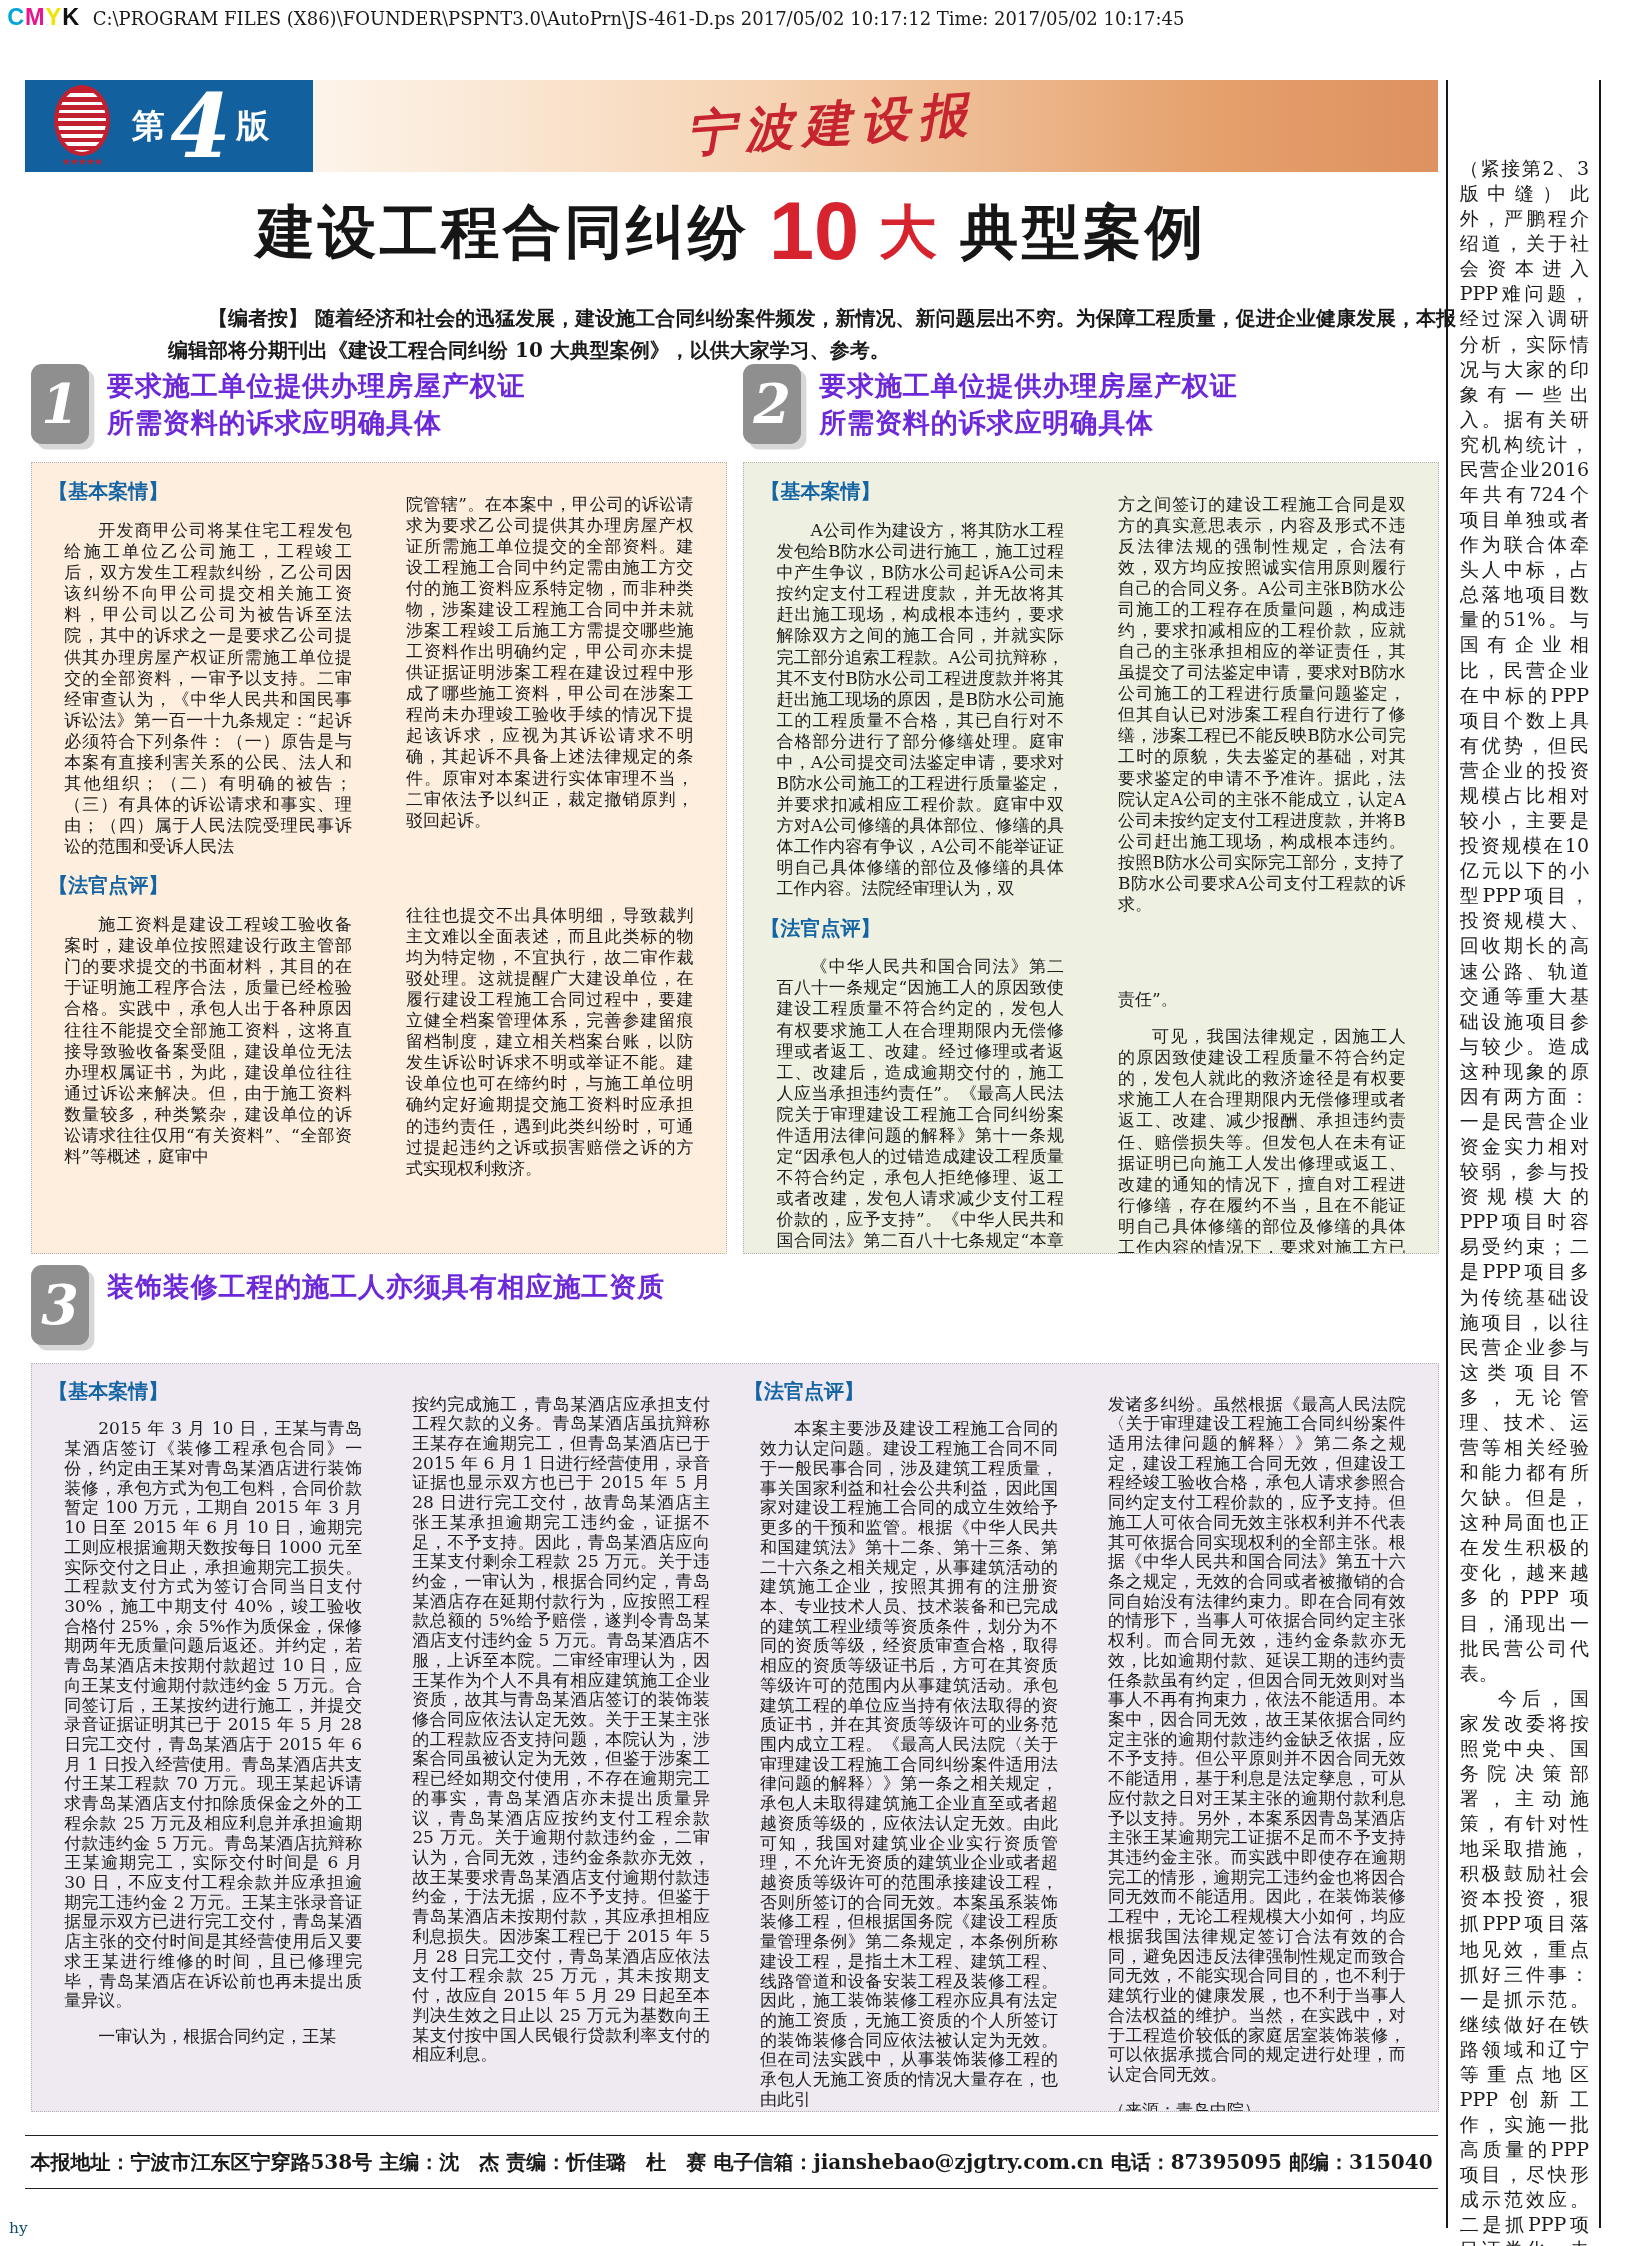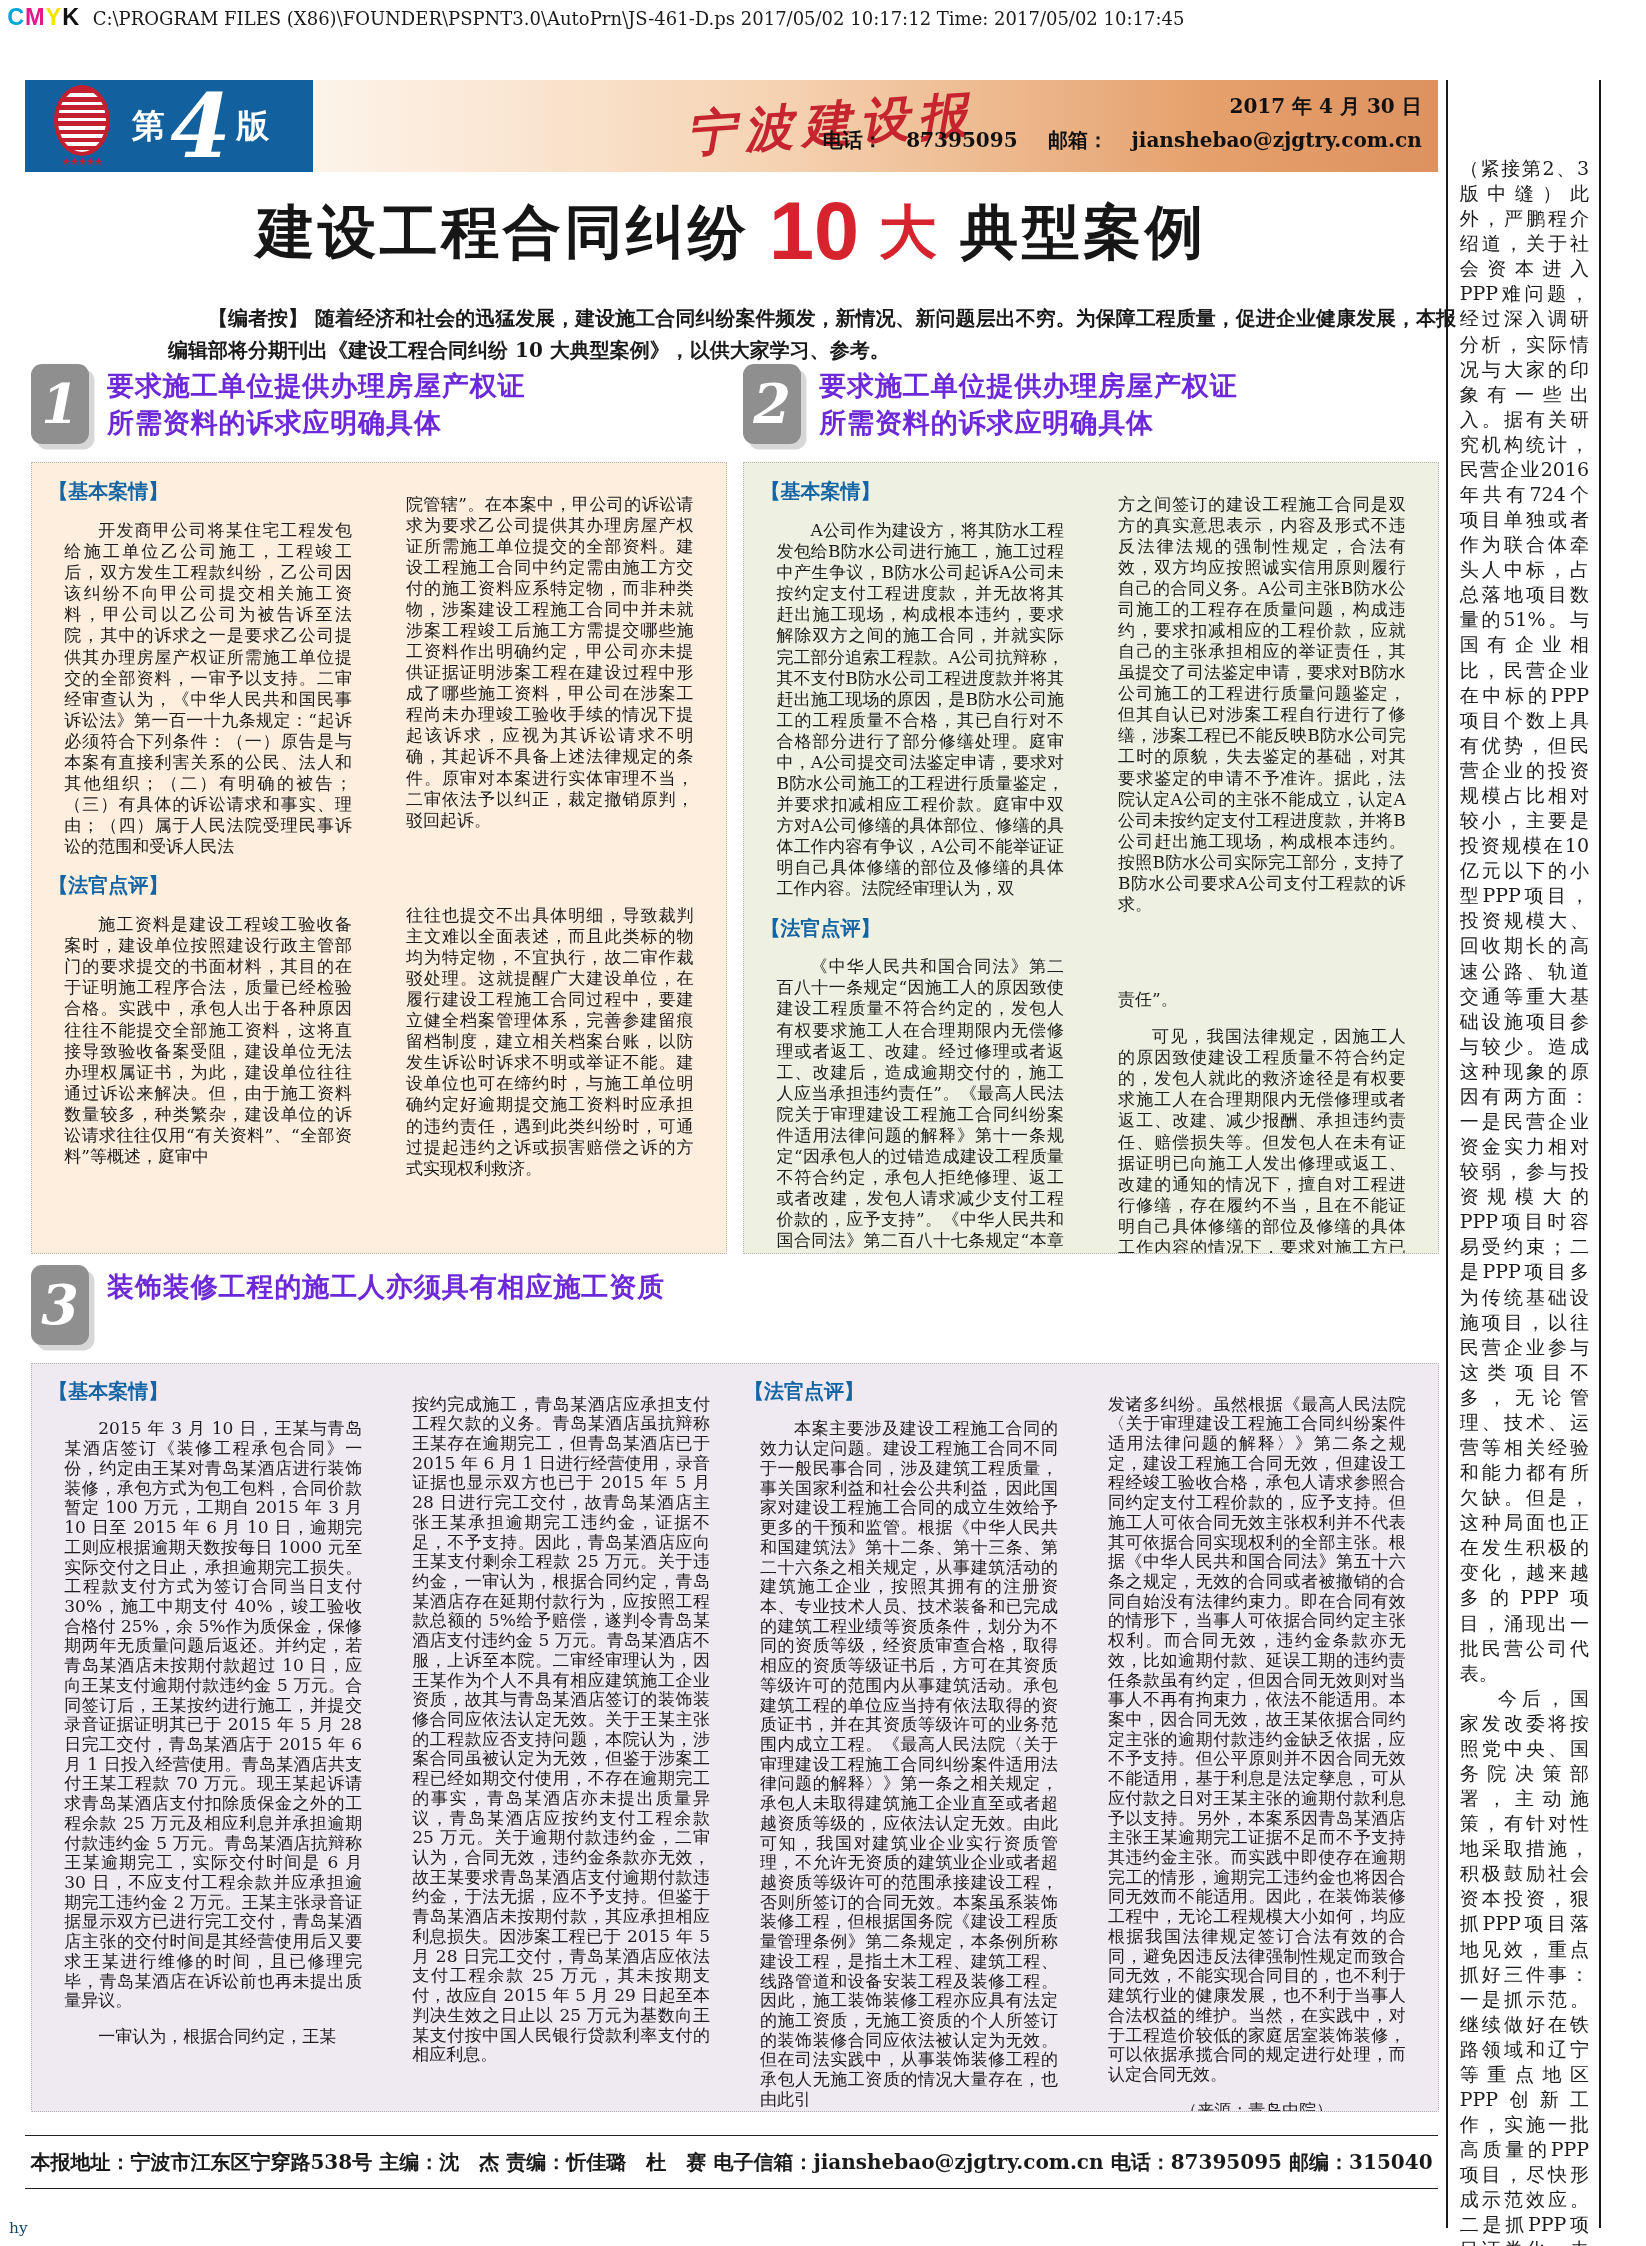--- a/index.html
+++ b/index.html
@@ -55,21 +55,21 @@
   .article3{position:absolute;left:31px;top:1265px;width:1408px;}
   .a3 .article-body{background:#efeaf1;height:749px;gap:18px;}
   .col{flex:1;min-width:0;font-size:17px;line-height:1.24;text-align:justify;color:#1c1c1c;}
   .a3 .col{line-height:1.16;}
   .sec-label{color:#1565a5;font-weight:bold;font-size:20px;font-family:"Liberation Sans",sans-serif;margin:1.8px 0 5.4px;}
   .col .sec-label:not(:first-child){margin-top:14.5px;}
   .col p{margin:16px;}
   .col p.para{text-indent:2em;}
   .col p.cont{text-indent:0;}
   .col .sp{height:42px;}
-  .col p.note{text-align:center;text-indent:0;margin-top:5.4px;}
+  .col p.note{text-align:left;text-indent:0;margin-top:5.4px;}
 
   
   .sidebar{position:absolute;left:1446px;top:80px;width:155px;height:2148px;box-sizing:border-box;
     border-left:2.7px double #1a1a1a;border-right:2.7px double #1a1a1a;padding:76px 10px 0 11.8px;}
   .sidebar .col{font-size:19px;line-height:1.32;}
   .sidebar p{margin:0;}
   .sidebar p.para{text-indent:2em;}
 
   
   .footer{position:absolute;left:25px;top:2135px;width:1413px;border-top:1.8px solid #222;
@@ -90,27 +90,20 @@
       <div class="logo-stars">★★★★★</div>
     </div>
     <div class="edition-text">
       <span class="edition-pre">第</span>
       <span class="edition-num">4</span>
       <span class="edition-suf">版</span>
     </div>
   </div>
   <div class="band">
     <div class="paper-name">宁波建设报</div>
-    <div class="band-right">
-      <div class="row1">2017 年 4 月 30 日</div>
-      <div class="row2">
-        <span>电话：</span><span>87395095</span>
-        <span>邮箱：</span><span>jianshebao@zjgtry.com.cn</span>
-      </div>
-    </div>
   </div>
 </div>
 
 <div class="headline">
   <span>建设工程合同纠纷</span>
   <span class="red-big">10</span>
   <span class="red">大</span>
   <span>典型案例</span>
 </div>
 

